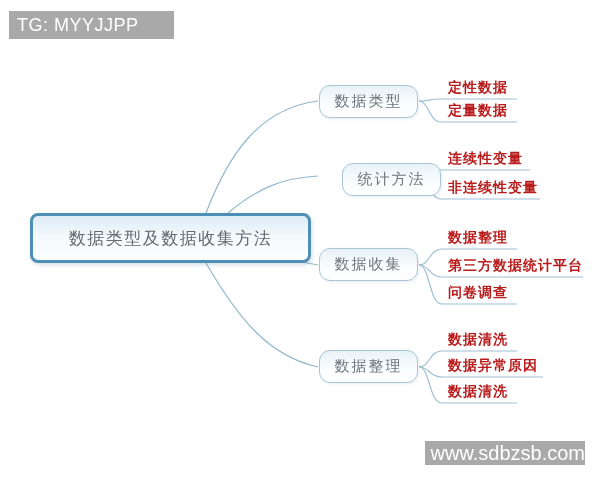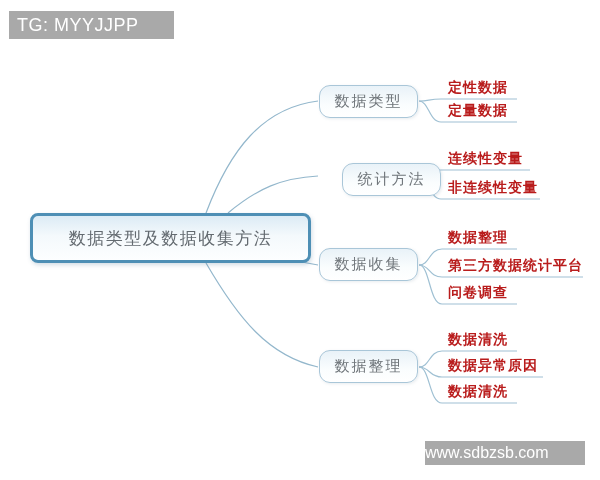--- a/index.html
+++ b/index.html
@@ -36,22 +36,22 @@
     left: 9px; top: 11px;
     width: 165px; height: 28px;
     font-size: 18px;
     padding-left: 8px;
     box-sizing: border-box;
     letter-spacing: 0.5px;
   }
   .badge-bottom {
     left: 425px; top: 441px;
     width: 160px; height: 24px;
-    font-size: 16px;
-    justify-content: flex-start;
+    font-size: 20px;
+    justify-content: flex-end;
   }
 
   .root-node {
     position: absolute;
     left: 30px; top: 213px;
     width: 281px; height: 50px;
     box-sizing: border-box;
     border: 3px solid #4e8fb5;
     border-radius: 8px;
     background: linear-gradient(180deg, #dcebf5 0%, #f4f9fc 45%, #fdfeff 100%);

